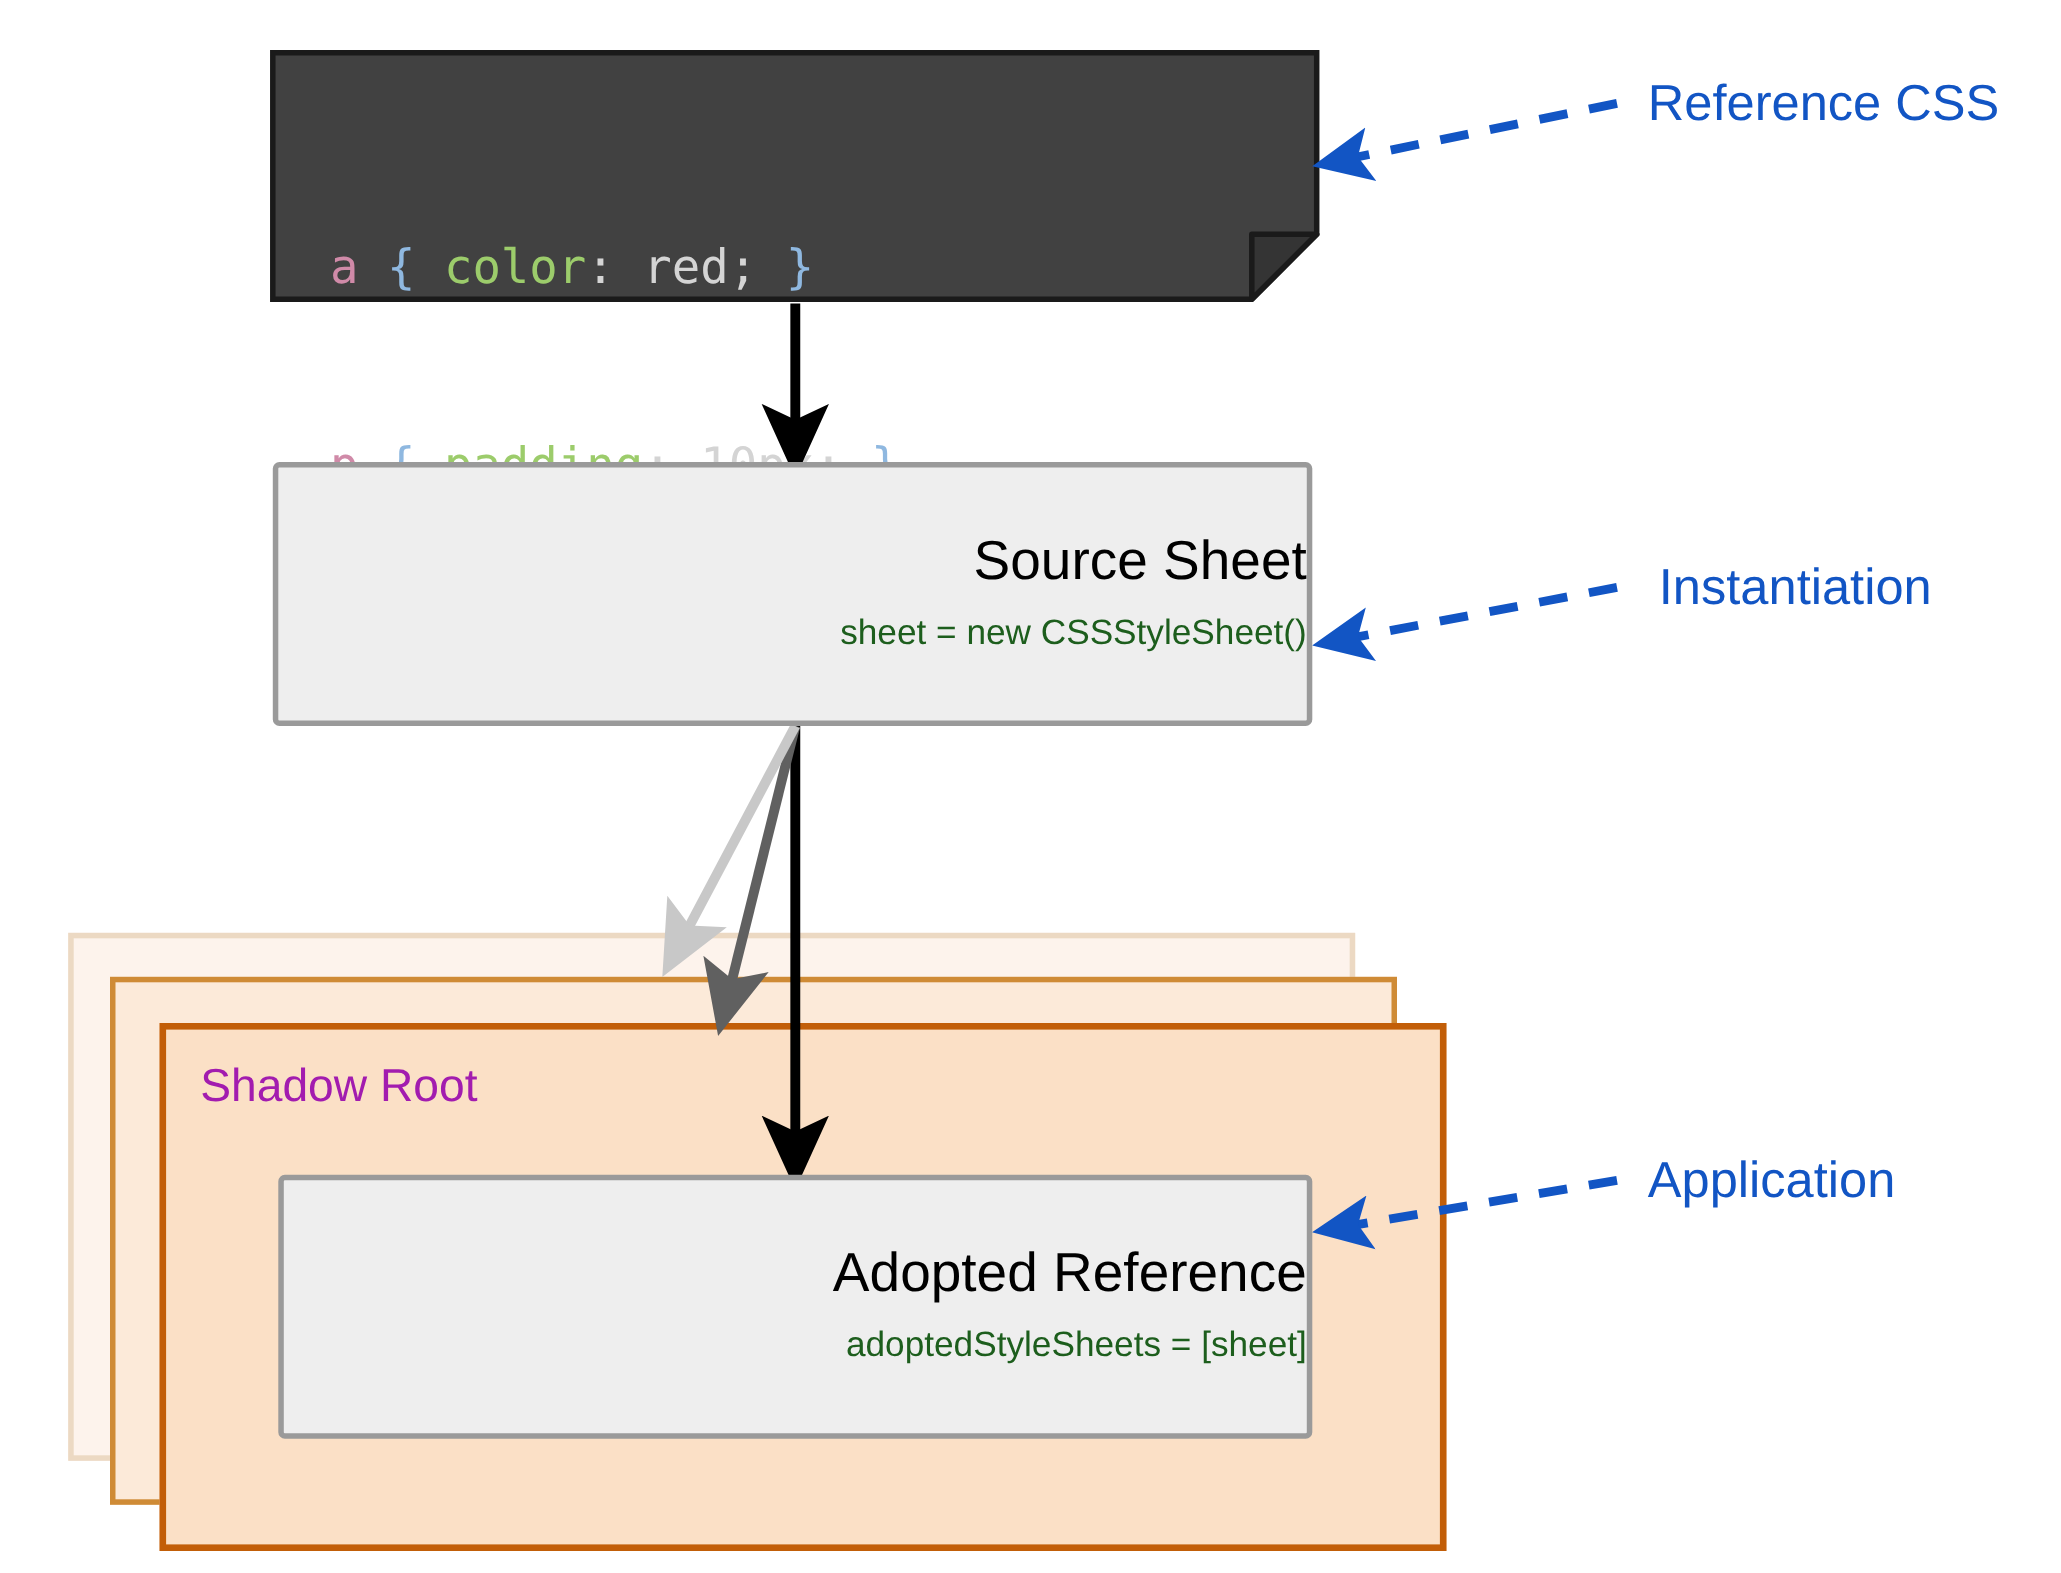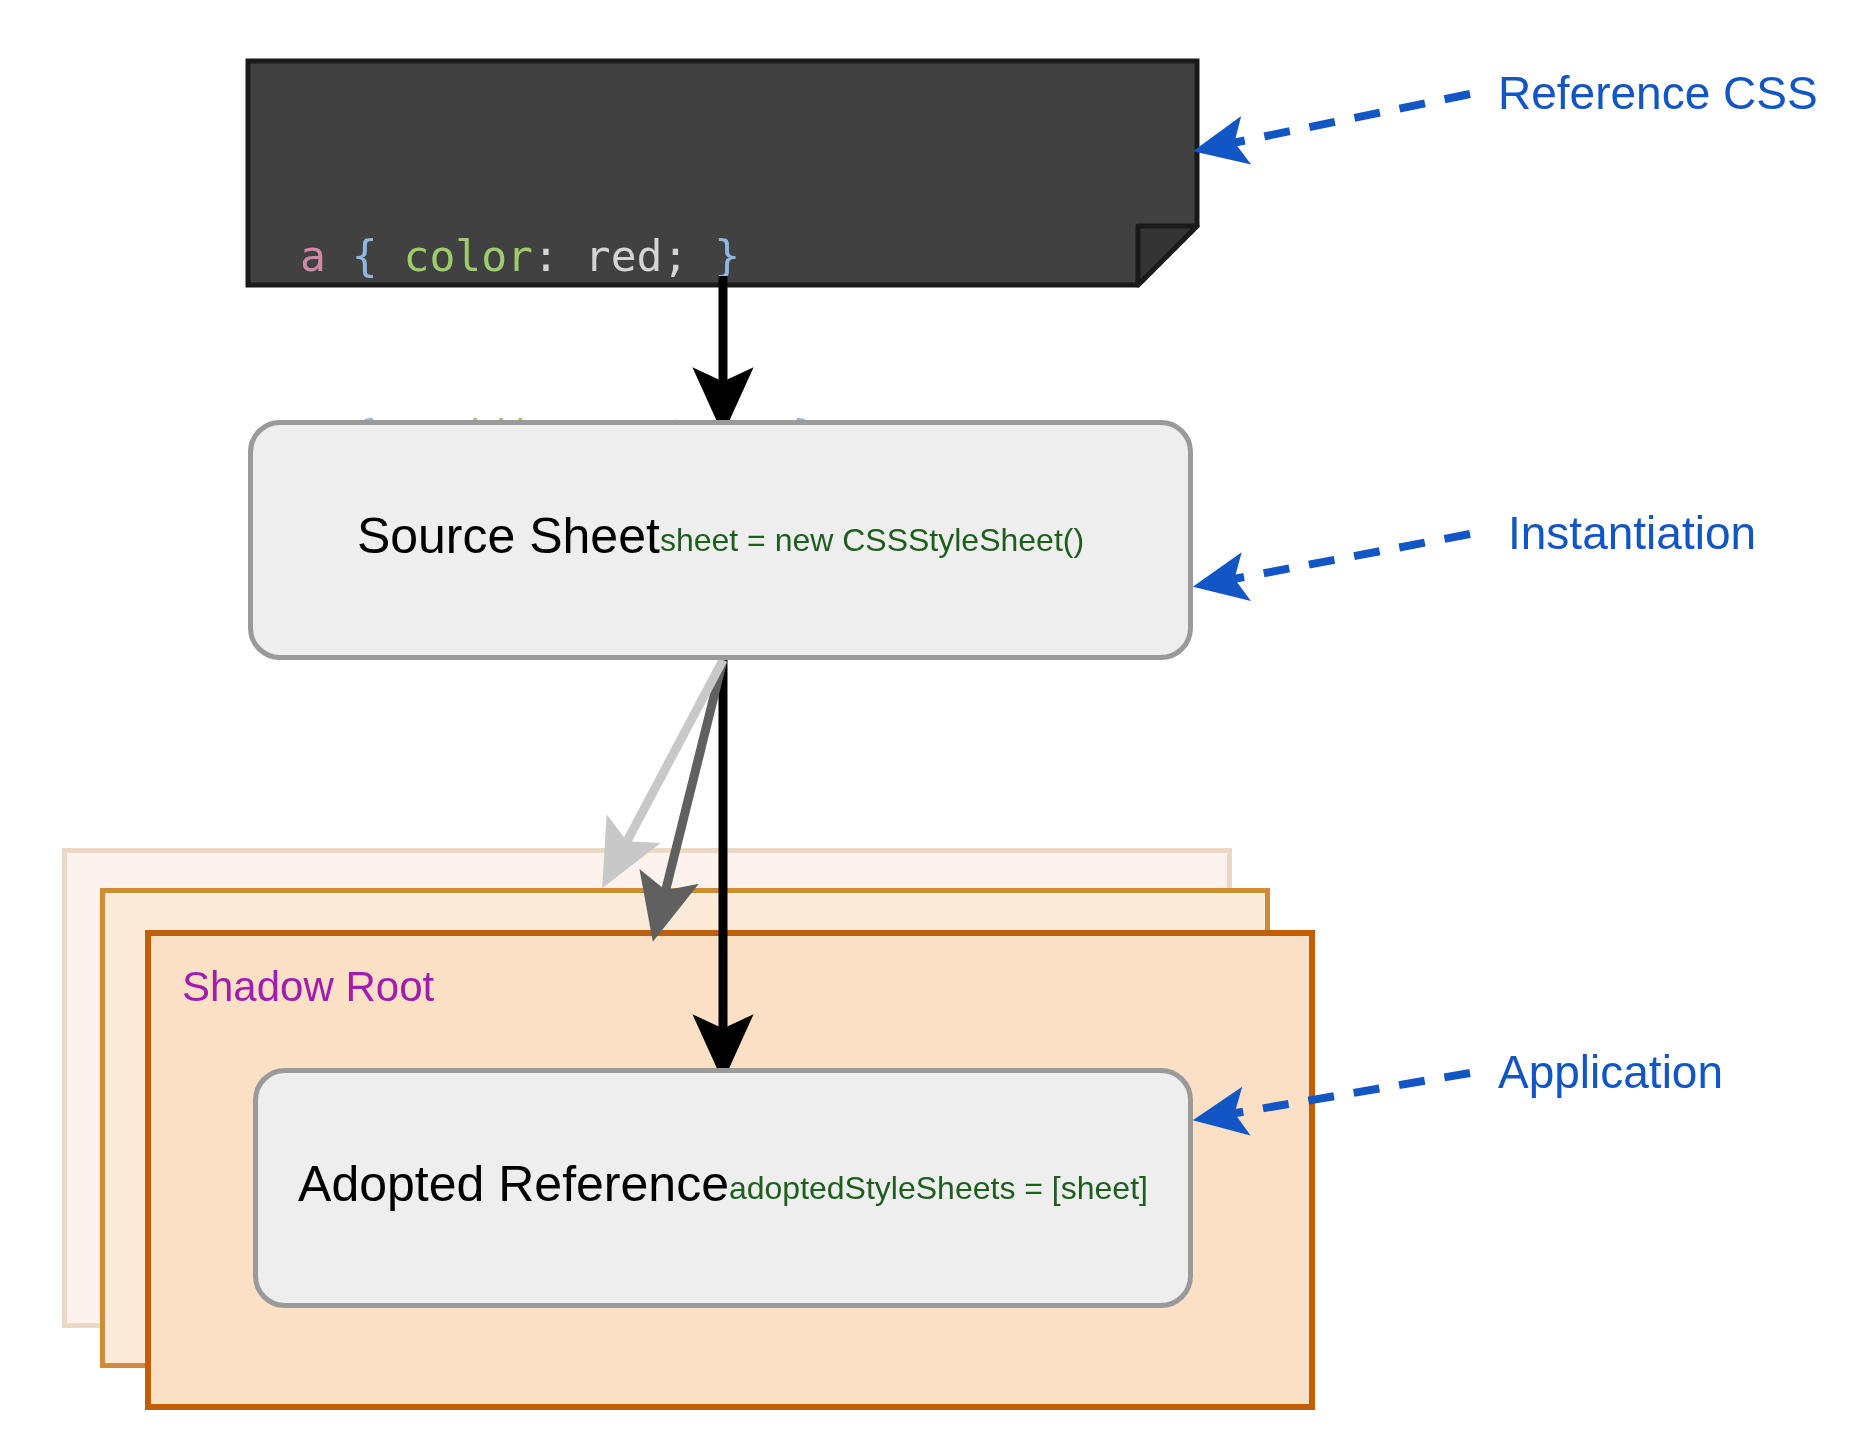--- a/index.html
+++ b/index.html
@@ -26,21 +26,20 @@
     overflow: visible;
   }
 
   
   .code-card {
     position: absolute;
     left: 245px;
     top: 45px;
     width: 955px;
     height: 230px;
-    margin-top: 13px;
   }
   .code-text {
     position: absolute;
     left: 55px;
     top: 48px;
     font-family: "DejaVu Sans Mono", monospace;
     font-size: 43px;
     line-height: 60px;
     white-space: pre;
   }
@@ -48,25 +47,25 @@
   .tok-brace { color: #8fb8e0; }
   .tok-prop  { color: #9ccc6b; }
   .tok-val   { color: #d4d4d4; }
   .tok-punc  { color: #d4d4d4; }
 
   
   .node {
     position: absolute;
     background: #eeeeee;
     border: 5px solid #9a9a9a;
-    border-radius: 32px;
+    border-radius: 6px;
     box-sizing: border-box;
     display: flex;
-    flex-direction: row;
-    align-items: center;
+    flex-direction: column;
+    align-items: flex-end;
     justify-content: center;
   }
   .node-title {
     color: #000000;
     font-size: 50px;
     line-height: 60px;
     margin-bottom: 8px;
   }
   .node-code {
     color: #1d5e1d;

